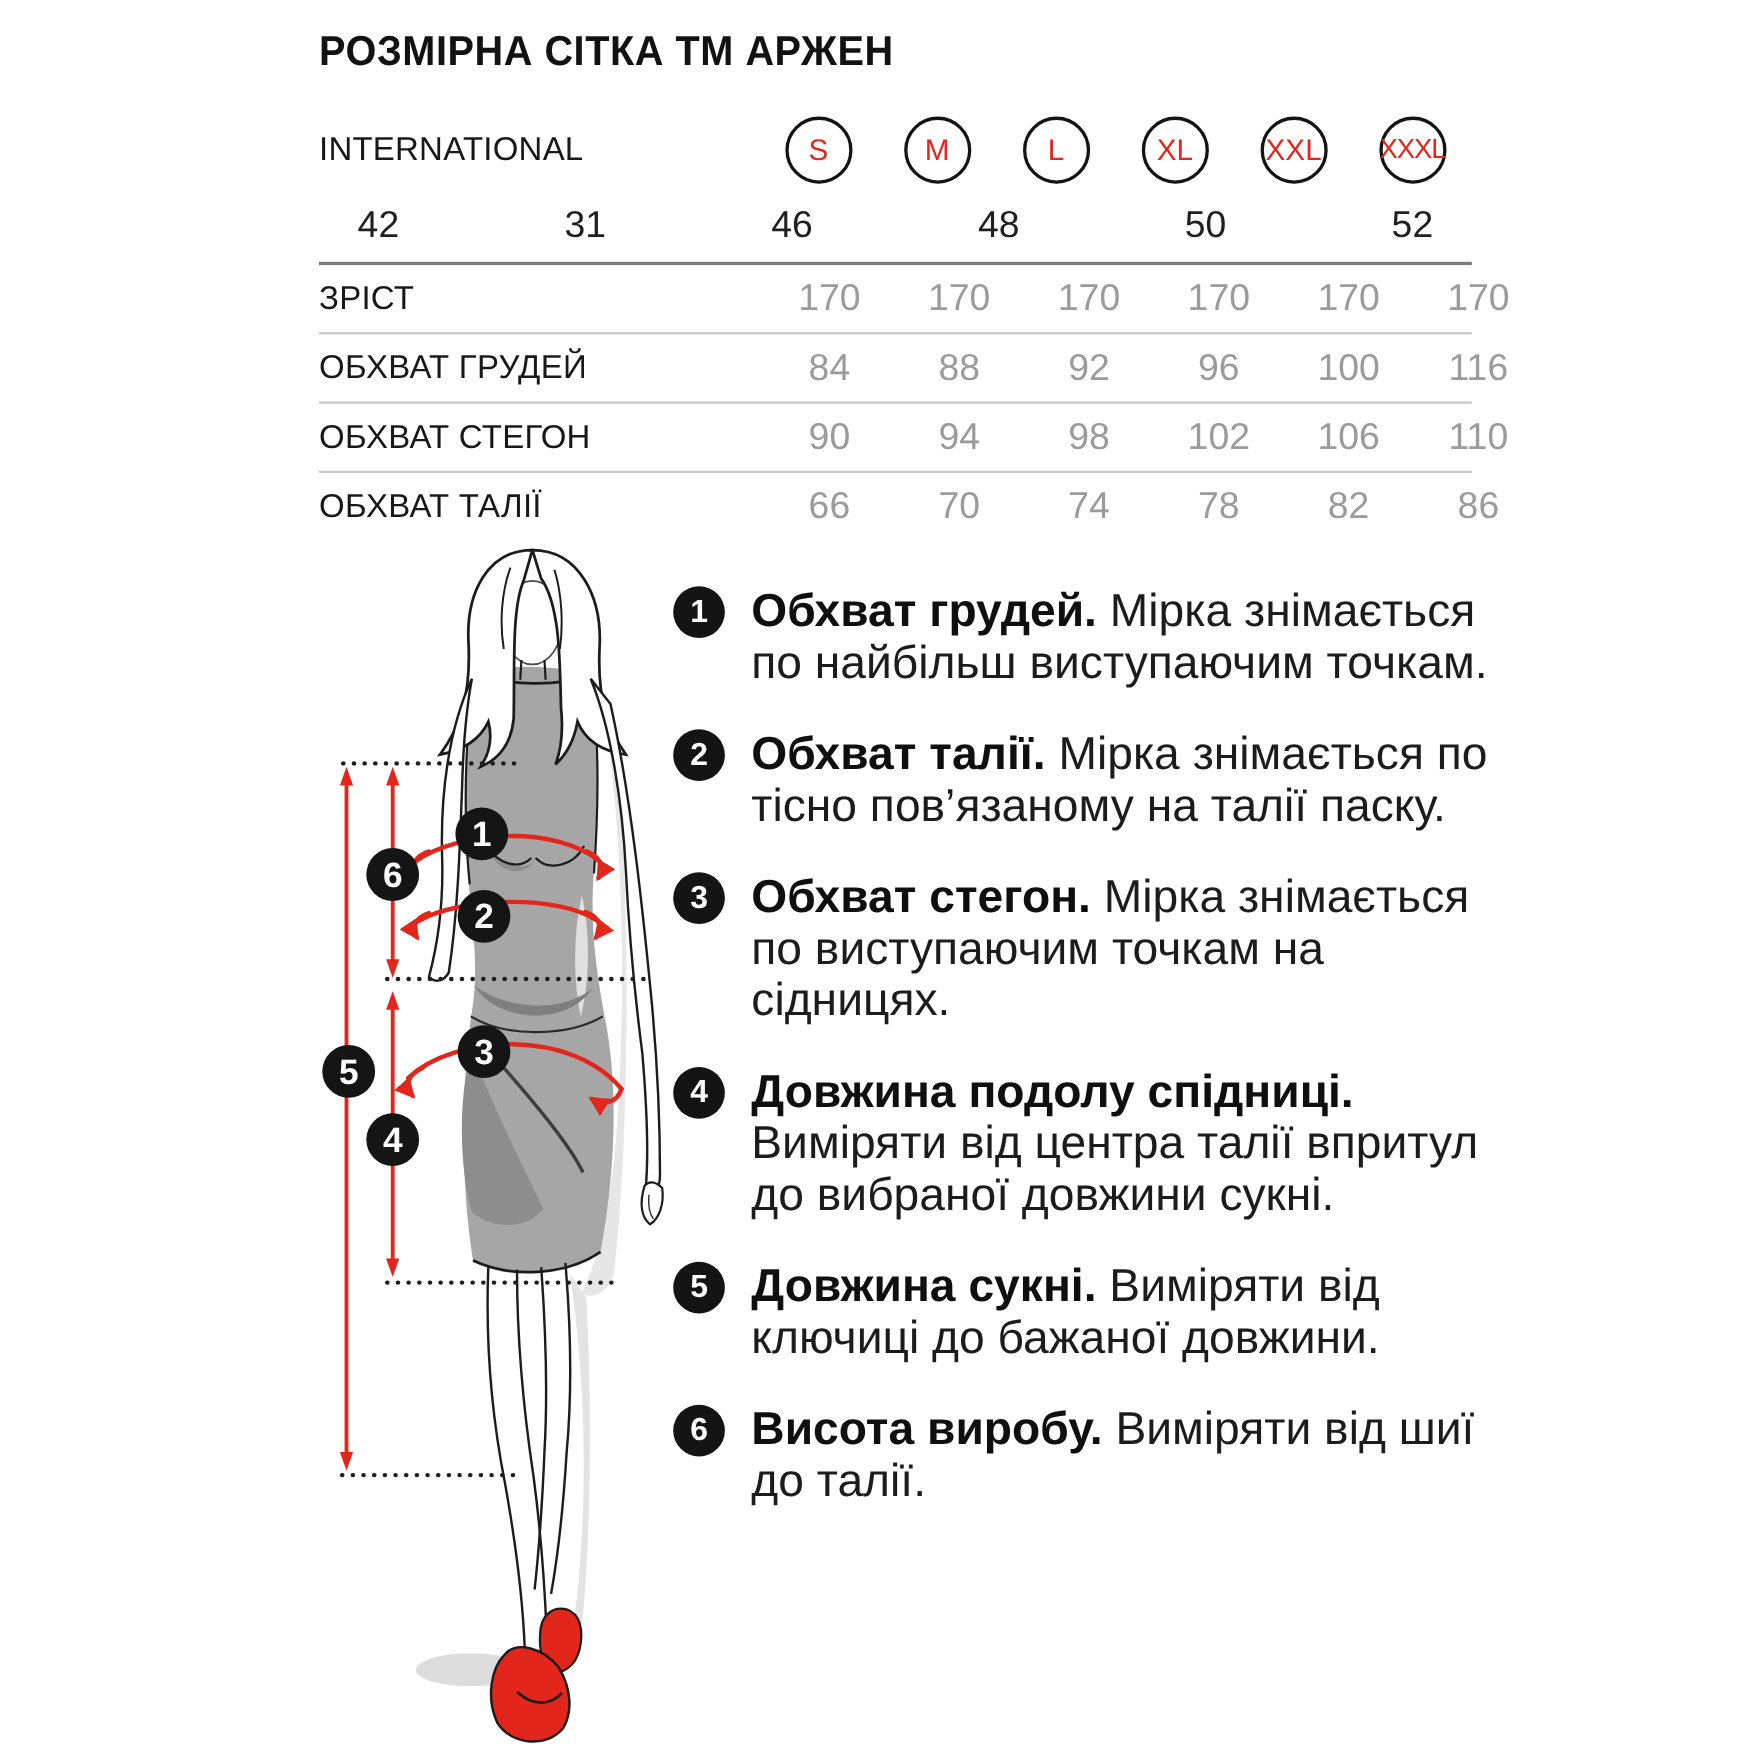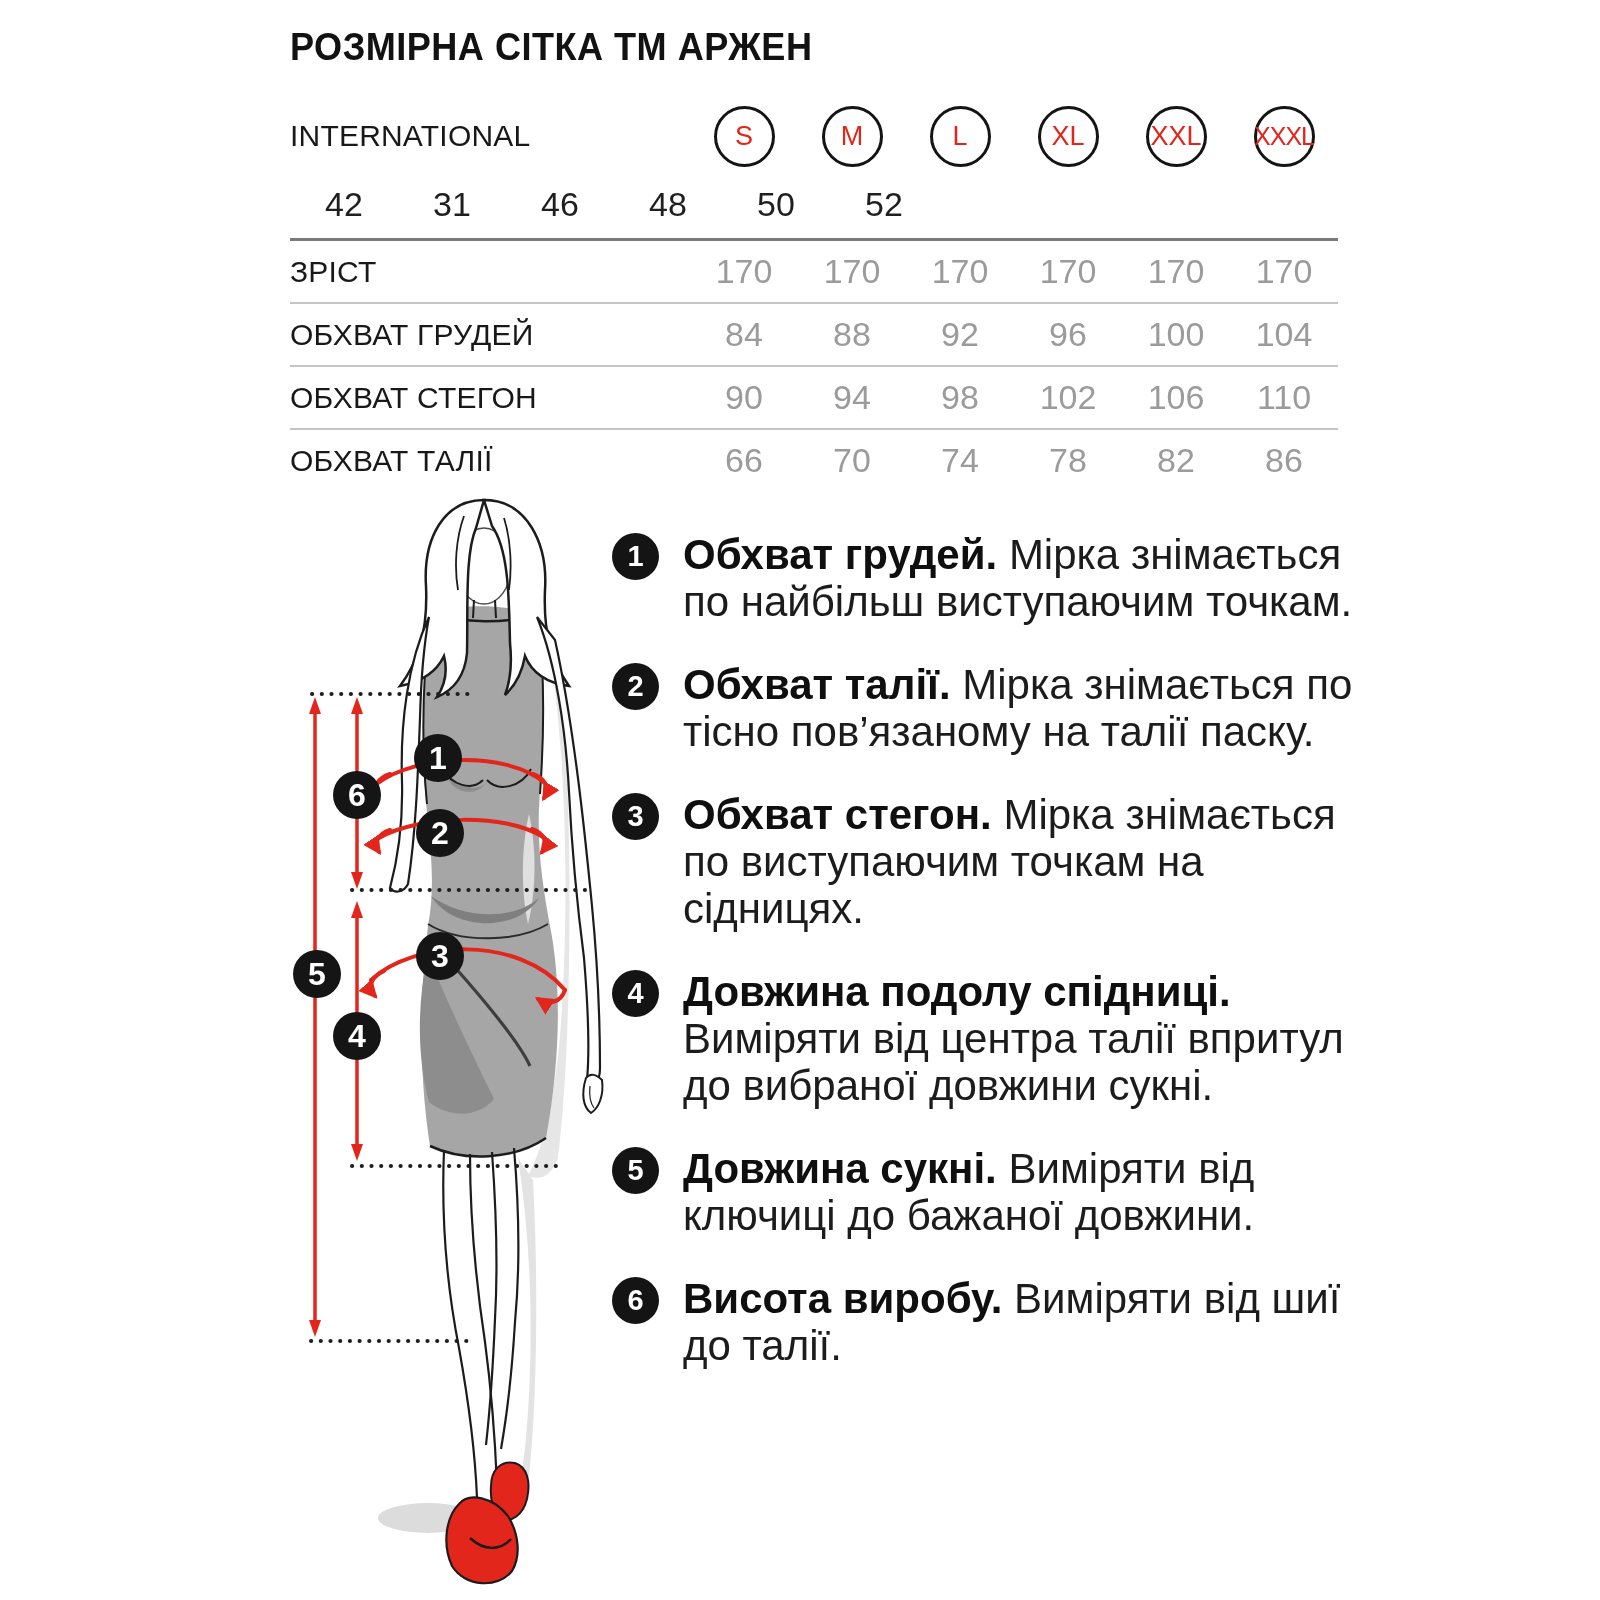--- a/index.html
+++ b/index.html
@@ -9,26 +9,26 @@
     color:#1c1c1c;overflow:hidden;
   }
   
   .title{
     position:absolute;left:290px;top:26px;margin:0;
     font-size:38px;font-weight:700;color:#121212;letter-spacing:.5px;
     transform:scaleX(.95);transform-origin:left center;white-space:nowrap;
   }
   
   .table{position:absolute;left:290px;top:100px;width:1048px;}
-  .trow{display:flex;align-items:center;}
+  .trow{display:flex;align-items:center;justify-content:space-between;}
   .trow .lbl{width:400px;flex:none;font-size:30px;color:#181818;letter-spacing:.2px;}
   .tcell{width:108px;flex:none;text-align:center;display:flex;justify-content:center;align-items:center;}
   .row-int{height:72px;}
   .row-ua{height:64px;font-size:34px;color:#1f1f1f;}
-  .row-data{height:61px;font-size:34px;color:#9b9b9b;}
+  .row-data{height:61px;font-size:34px;color:#9b9b9b;gap:10px;}
   .row-data .lbl{color:#181818;}
   .rule{height:0;border-top:3px solid #7a7a7a;margin:2px 0 0 0;}
   .rule.thin{border-top:2px solid #c5c5c5;margin:0;}
   .szc{
     width:55px;height:55px;border:3.5px solid #141414;border-radius:50%;
     display:flex;align-items:center;justify-content:center;
     color:#e2261c;font-size:27px;font-weight:400;white-space:nowrap;flex:none;
   }
   .szc.sm2{font-size:27px;}
   .szc.sm3{font-size:25px;letter-spacing:-1px;}
@@ -109,21 +109,21 @@
 
   <div class="rule thin"></div>
 
   <div class="trow row-data">
     <div class="lbl">ОБХВАТ ГРУДЕЙ</div>
     <div class="tcell">84</div>
     <div class="tcell">88</div>
     <div class="tcell">92</div>
     <div class="tcell">96</div>
     <div class="tcell">100</div>
-    <div class="tcell">104</div>
+    <div class="tcell">116</div>
   </div>
 
   <div class="rule thin"></div>
 
   <div class="trow row-data">
     <div class="lbl">ОБХВАТ СТЕГОН</div>
     <div class="tcell">90</div>
     <div class="tcell">94</div>
     <div class="tcell">98</div>
     <div class="tcell">102</div>

